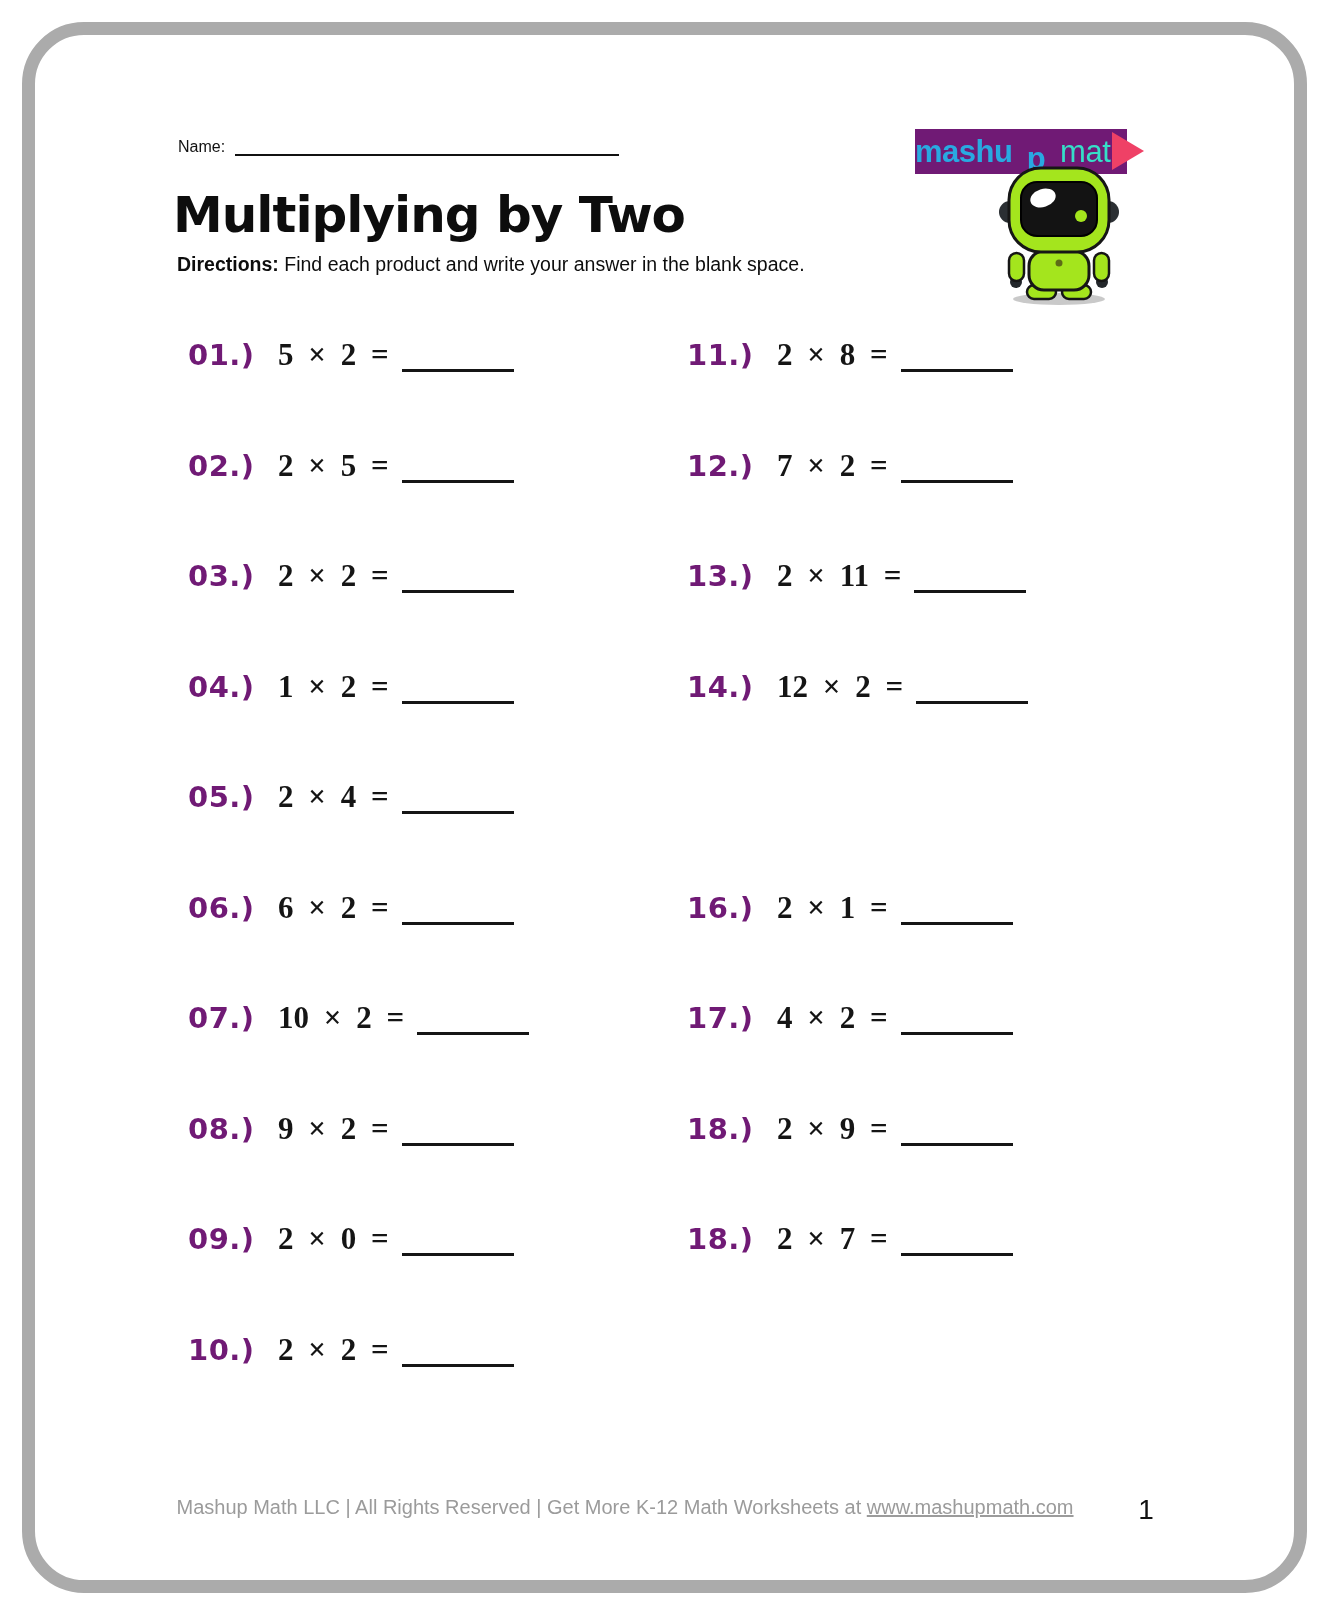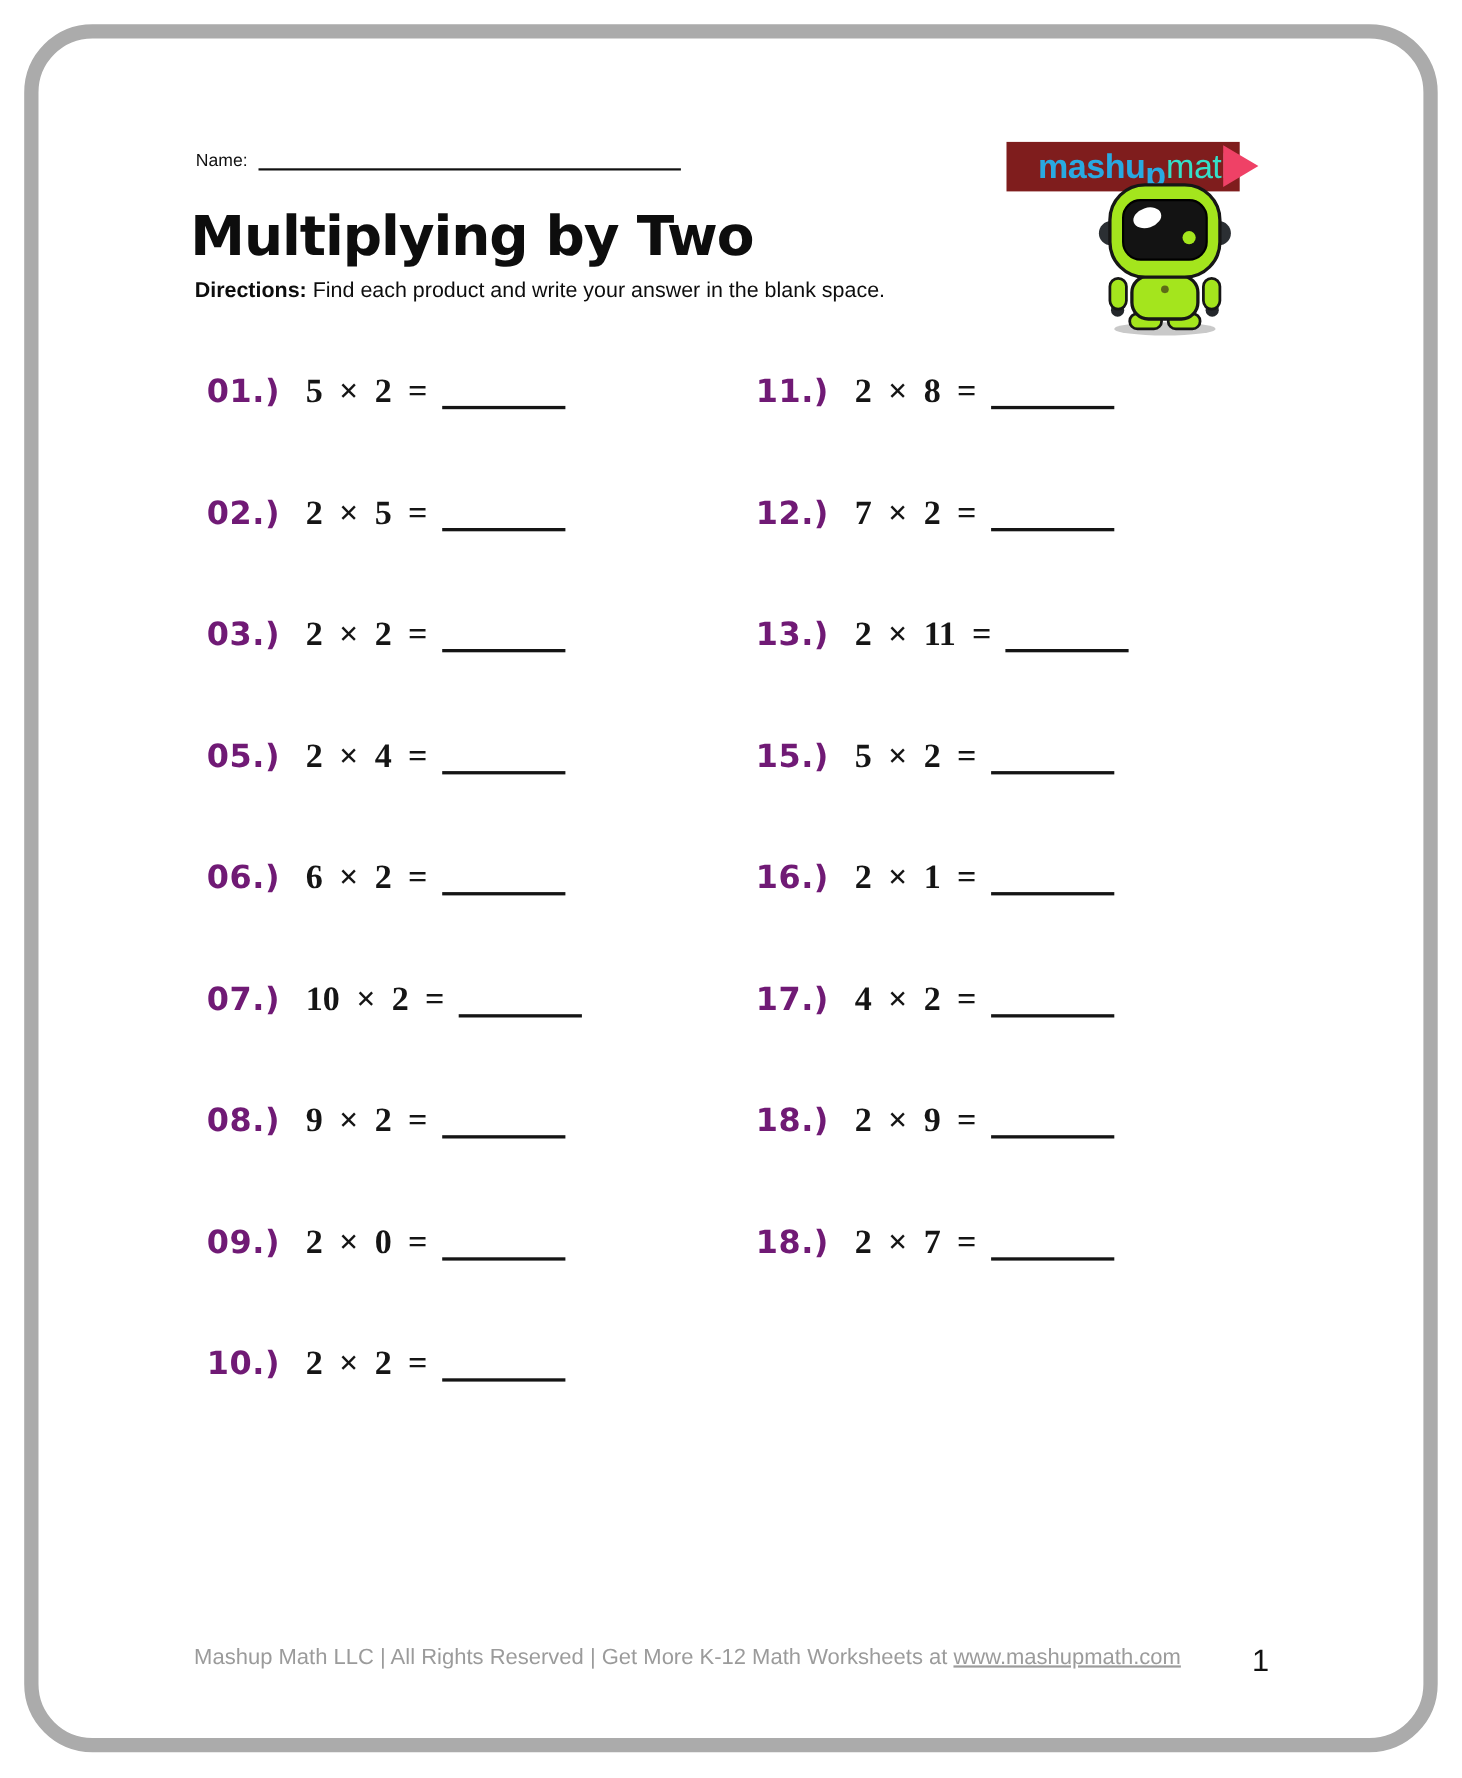--- a/index.html
+++ b/index.html
@@ -46,22 +46,22 @@
     position: absolute; left: 177px; top: 253px;
     margin: 0;
     font-size: 19.5px;
     color: #0d0d0d;
   }
   .directions b { font-weight: 700; }
   
   .logo {
     position: absolute; left: 915px; top: 129px;
     width: 212px; height: 45px;
-    background: #7f1d1d;
-    display: flex; align-items: center; justify-content: flex-end;
+    background: #701a75;
+    display: flex; align-items: center; justify-content: space-between;
     white-space: nowrap;
     font-size: 31px;
     line-height: 1;
   }
   .logo .lg-left  { color: #29a9e1; font-weight: 700; letter-spacing: -0.5px; }
   .logo .lg-p     { color: #29a9e1; font-weight: 700; position: relative; top: 7px; }
   .logo .lg-right { color: #35dfc8; font-weight: 400; letter-spacing: -0.5px; }
   .play-triangle {
     position: absolute; left: 197px; top: 3px;
     width: 0; height: 0;
@@ -189,27 +189,34 @@
         <span class="pblank"></span>
       </div>
       <div class="pcell right">
         <span class="plabel">13.)</span>
         <span class="peq">2 × 11 =</span>
         <span class="pblank"></span>
       </div>
     </div>
     <div class="prow">
       <div class="pcell">
+        <span class="plabel">04.)</span>
+        <span class="peq">1 × 2 =</span>
+        <span class="pblank"></span>
+      </div>
+      <div class="pcell right">
+        <span class="plabel">14.)</span>
+        <span class="peq">12 × 2 =</span>
+        <span class="pblank"></span>
+      </div>
+    </div>
+    <div class="prow">
+      <div class="pcell">
         <span class="plabel">05.)</span>
         <span class="peq">2 × 4 =</span>
-        <span class="pblank"></span>
-      </div>
-      <div class="pcell right">
-        <span class="plabel">15.)</span>
-        <span class="peq">5 × 2 =</span>
         <span class="pblank"></span>
       </div>
     </div>
     <div class="prow">
       <div class="pcell">
         <span class="plabel">06.)</span>
         <span class="peq">6 × 2 =</span>
         <span class="pblank"></span>
       </div>
       <div class="pcell right">

